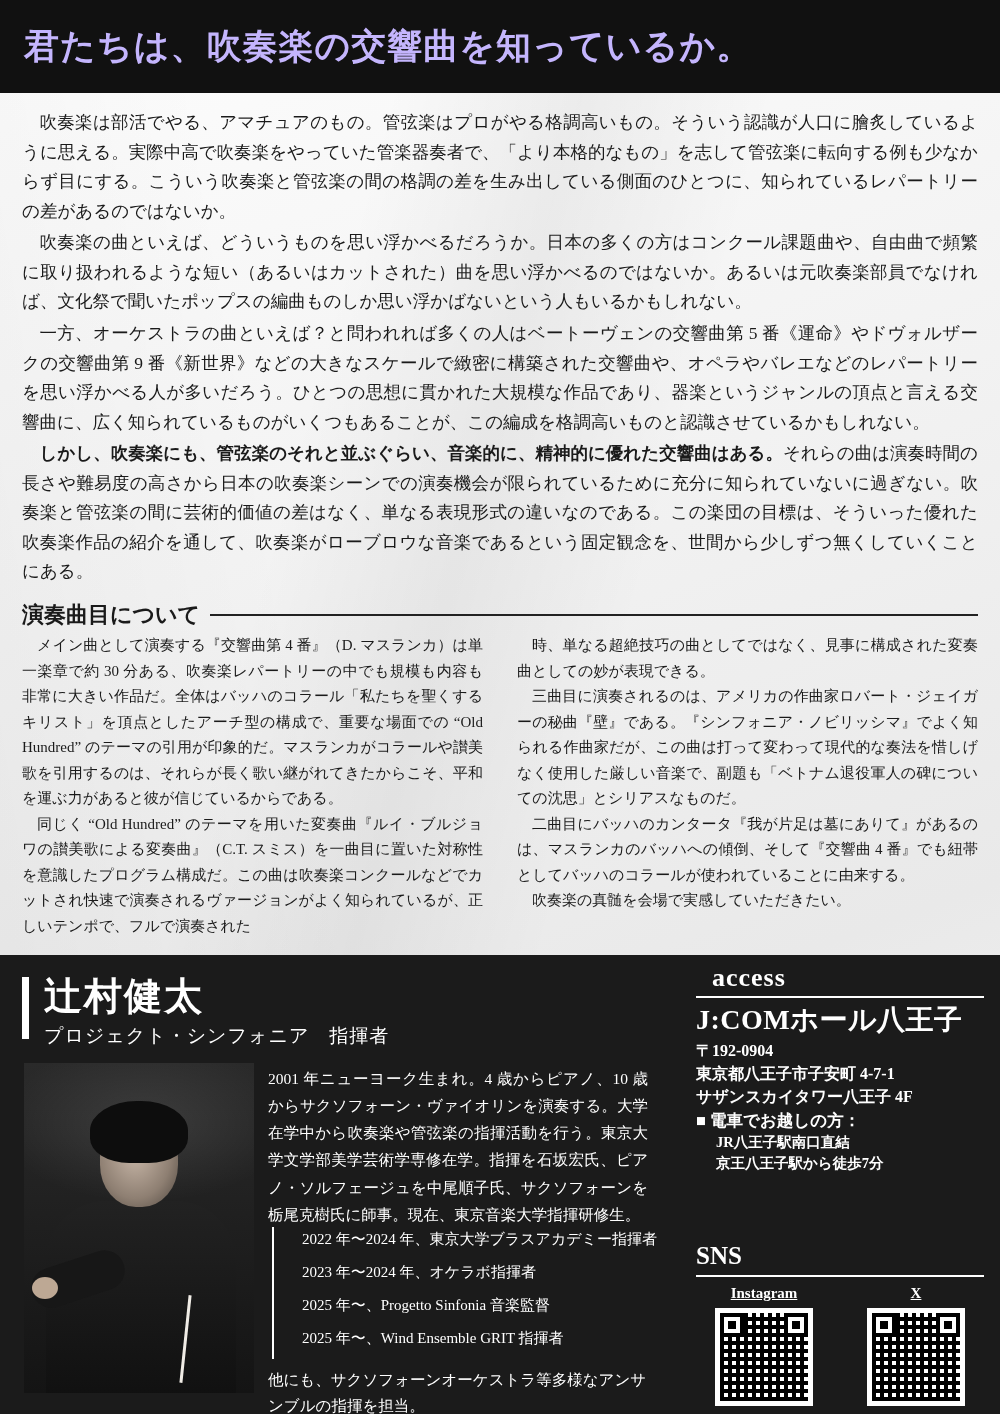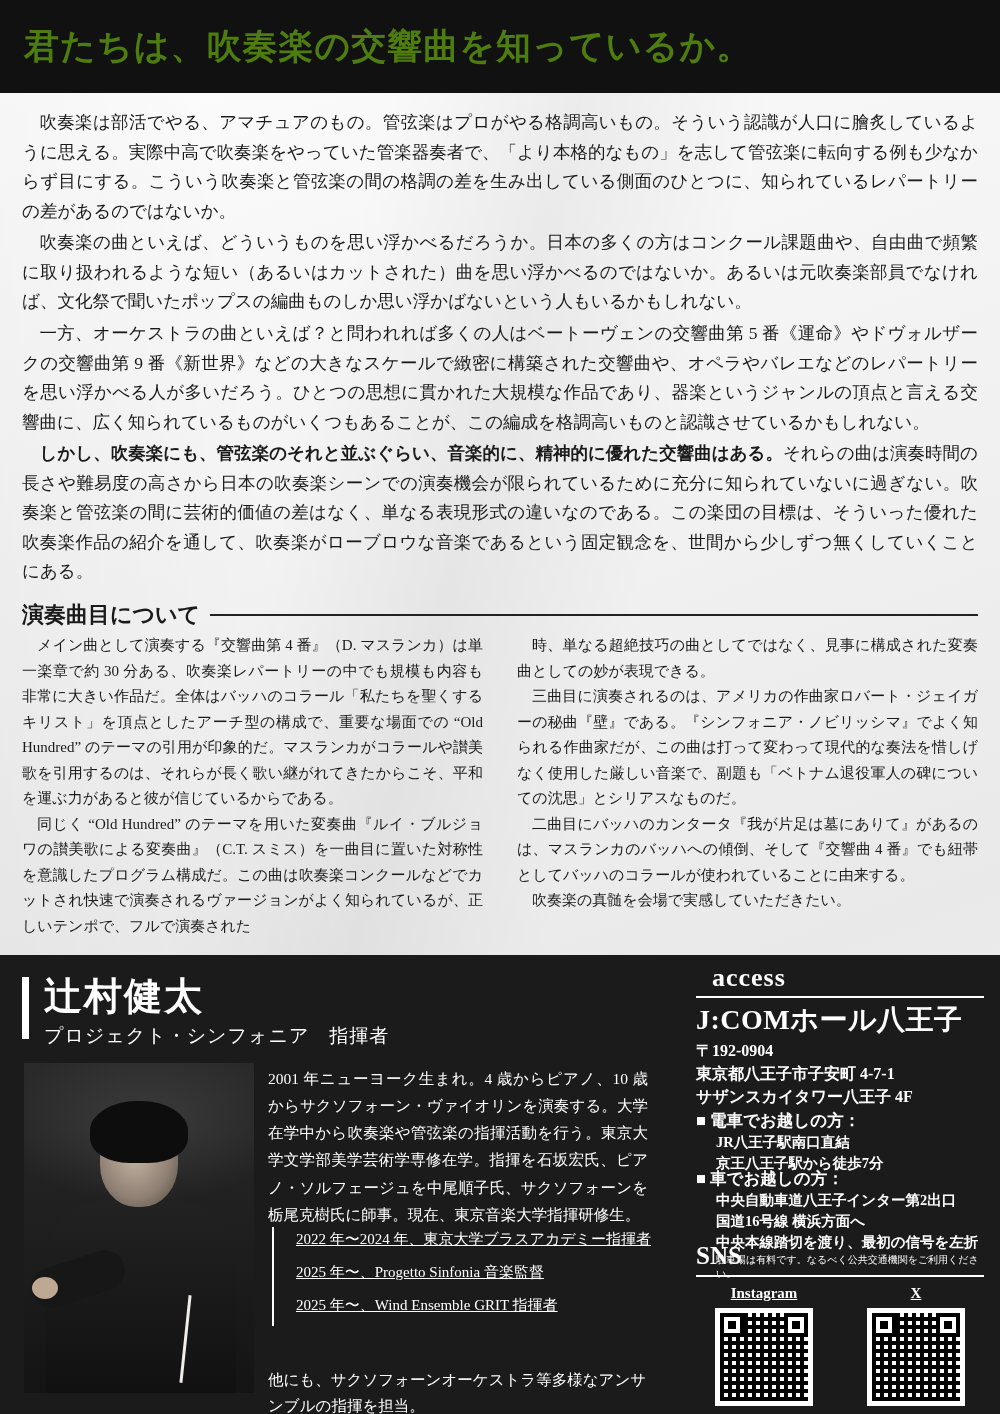--- a/index.html
+++ b/index.html
@@ -18,21 +18,21 @@
       linear-gradient(80deg, rgba(0,0,0,0.045) 0%, rgba(255,255,255,0) 35%),
       linear-gradient(160deg,#fdfdfd 0%,#f2f2f2 40%,#e9e9e9 70%,#f6f6f6 100%);
   }
   .hdr{
     position:absolute;left:0;top:0;width:1000px;height:93px;
     background:#111111;
     display:flex;align-items:center;
   }
   .hdr h1{
     margin:0 0 0 24px;
-    color:#4d7c0f;
+    color:#c4b5fd;
     font-size:35px;
     font-weight:bold;
     letter-spacing:1px;
     font-family:"Liberation Serif","DejaVu Serif",serif;
   }
 
   .body-copy{
     position:absolute;left:22px;top:108px;width:956px;
     font-size:17.5px;line-height:1.69;text-align:justify;
   }
@@ -103,21 +103,21 @@
   .photo .glow{
     position:absolute;left:-30px;top:-20px;width:300px;height:160px;
     background:radial-gradient(ellipse at 50% 50%, rgba(255,255,255,0.10), rgba(255,255,255,0) 70%);
   }
   .bio{
     position:absolute;left:268px;top:110px;width:380px;font-size:15.5px;line-height:1.75;
     text-align:justify;
   }
   .career{
     position:absolute;left:272px;top:272px;width:376px;
-    border-left:2px solid #ffffff;padding-left:22px;text-decoration:underline;
+    border-left:2px solid #ffffff;padding-left:28px;
   }
   .career div{font-size:15px;line-height:1.60;margin-bottom:9px;}
   .bio2{
     position:absolute;left:268px;top:412px;width:390px;font-size:15.5px;line-height:1.70;
   }
 
   .access{
     position:absolute;left:680px;top:955px;width:320px;height:459px;
     background:#1b1b1b;color:#fff;
   }
@@ -200,20 +200,21 @@
       <div class="hair"></div>
       <div class="arm"></div>
       <div class="hand"></div>
       <div class="baton"></div>
     </div>
 
     <div class="bio">2001 年ニューヨーク生まれ。4 歳からピアノ、10 歳からサクソフォーン・ヴァイオリンを演奏する。大学在学中から吹奏楽や管弦楽の指揮活動を行う。東京大学文学部美学芸術学専修在学。指揮を石坂宏氏、ピアノ・ソルフェージュを中尾順子氏、サクソフォーンを栃尾克樹氏に師事。現在、東京音楽大学指揮研修生。</div>
 
     <div class="career">
       <div>2022 年〜2024 年、東京大学ブラスアカデミー指揮者</div>
+      <div>2023 年〜2024 年、オケラボ指揮者</div>
       <div>2025 年〜、Progetto Sinfonia 音楽監督</div>
       <div>2025 年〜、Wind Ensemble GRIT 指揮者</div>
     </div>
 
     <div class="bio2">他にも、サクソフォーンオーケストラ等多様なアンサンブルの指揮を担当。</div>
   </div>
 
   <div class="access">
     <div class="lbl">access</div>
     <div class="lbl-rule"></div>
@@ -223,27 +224,20 @@
       <div>東京都八王子市子安町 4-7-1</div>
       <div>サザンスカイタワー八王子 4F</div>
     </div>
 
     <div class="blk" style="top:155px;">
       <div class="hd">電車でお越しの方：</div>
       <div class="ln">JR八王子駅南口直結</div>
       <div class="ln">京王八王子駅から徒歩7分</div>
     </div>
 
-    <div class="blk" style="top:213px;">
-      <div class="hd">車でお越しの方：</div>
-      <div class="ln">中央自動車道八王子インター第2出口</div>
-      <div class="ln">国道16号線 横浜方面へ</div>
-      <div class="ln">中央本線踏切を渡り、最初の信号を左折</div>
-      <div class="note">駐車場は有料です。なるべく公共交通機関をご利用ください。</div>
-    </div>
 
     <div class="sns-lbl">SNS</div>
     <div class="sns-rule"></div>
 
     <div class="qrwrap">
       <div class="qrcell">
         <div class="cap">Instagram</div>
         <div class="qr"></div>
         <div class="handle">@progetto_sinfonia</div>
       </div>

